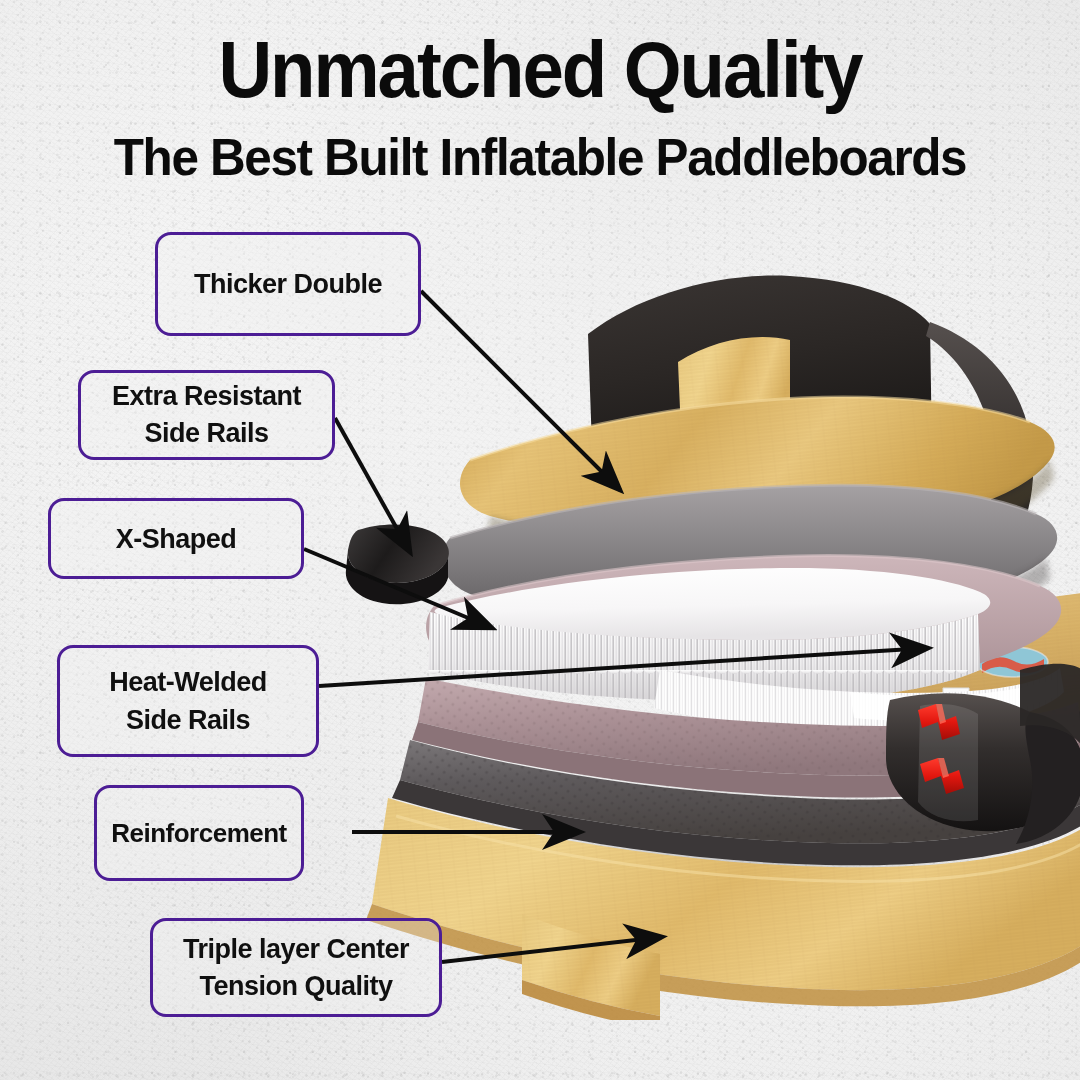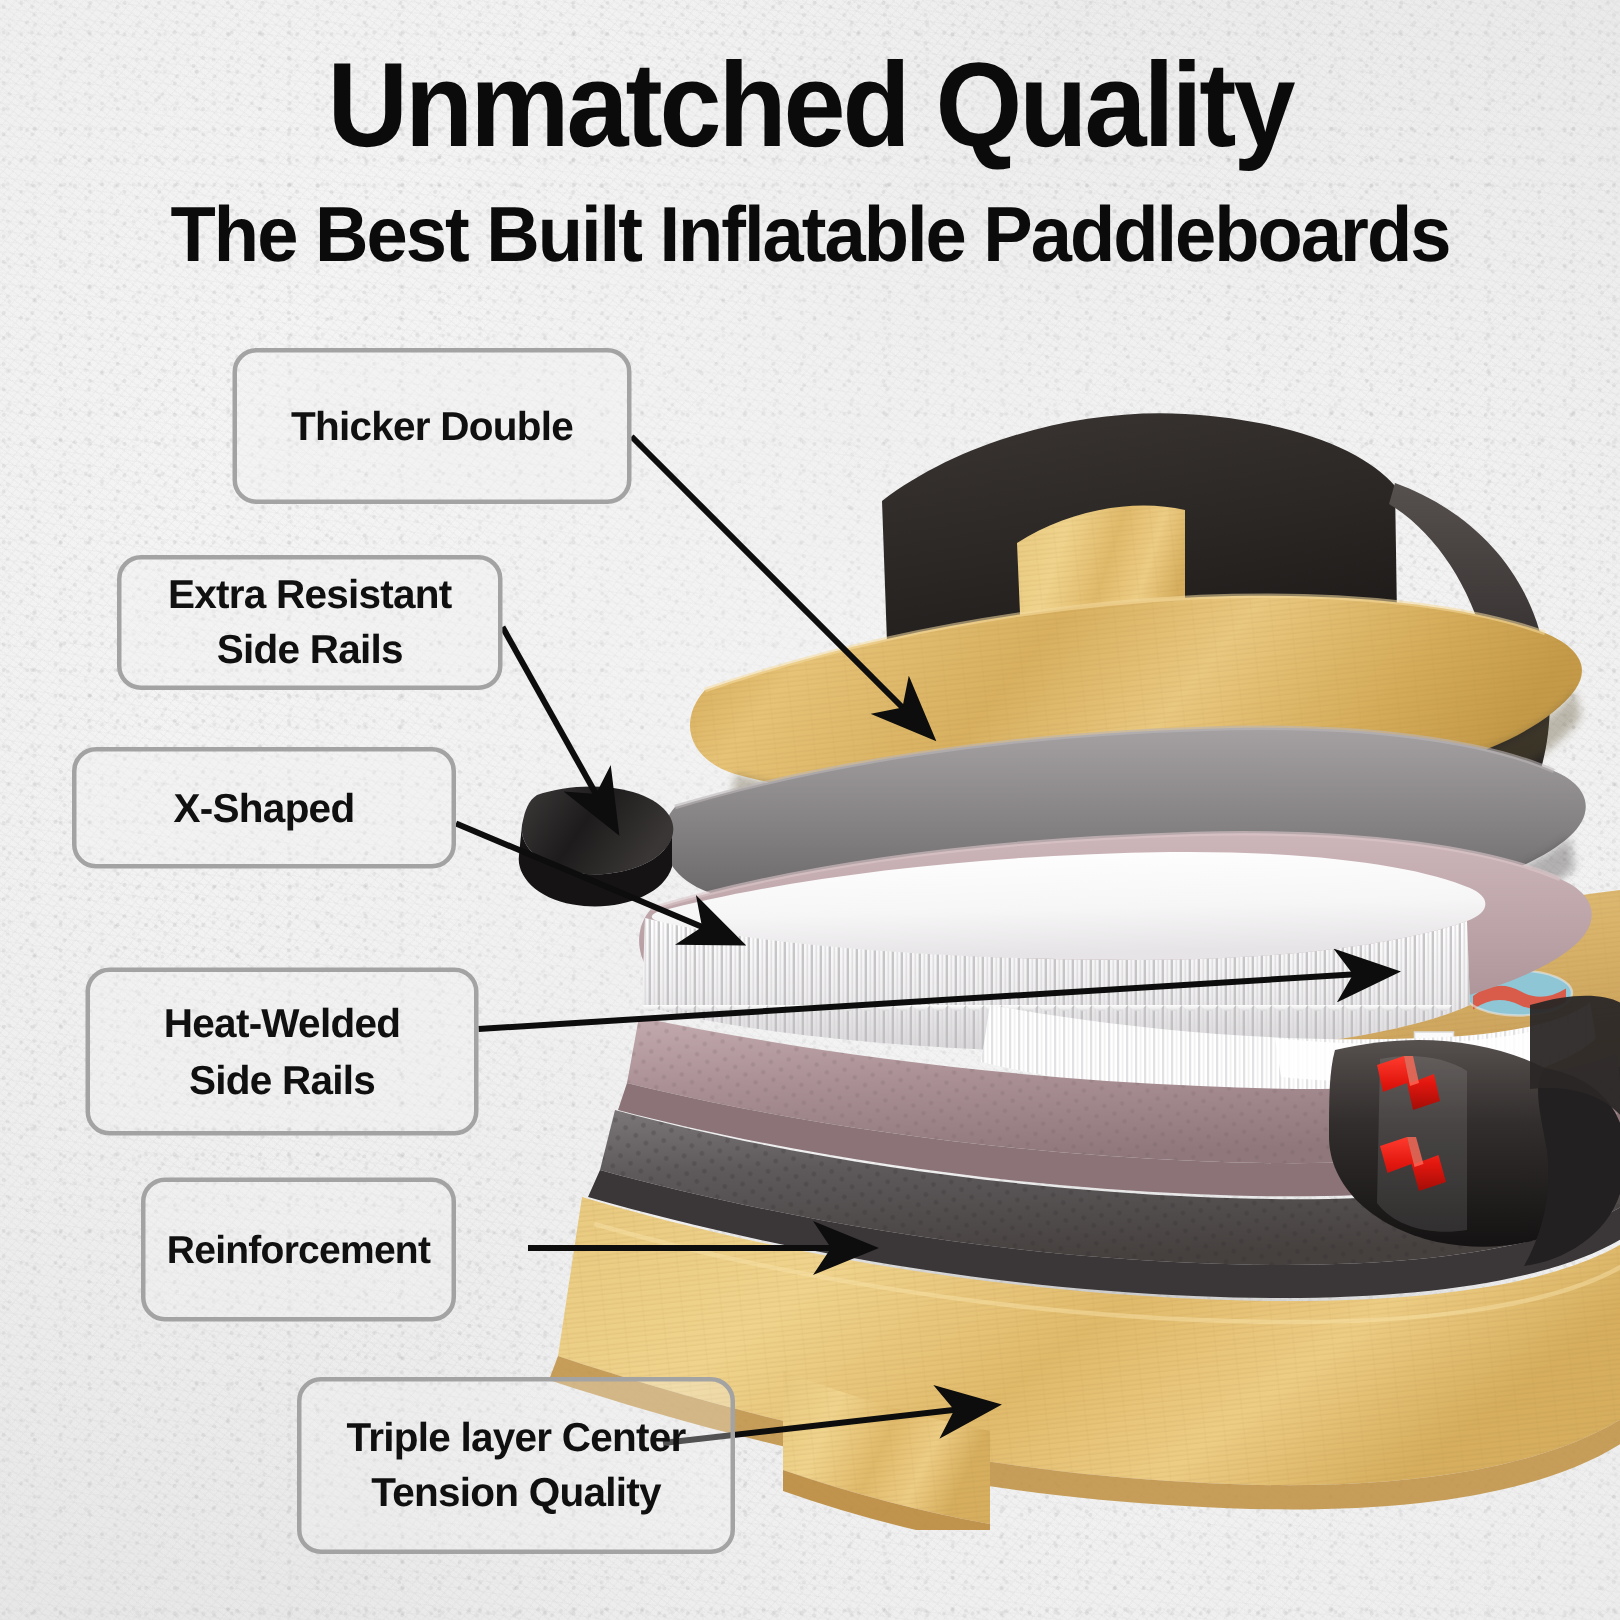--- a/index.html
+++ b/index.html
@@ -56,39 +56,39 @@
     font-size:52px; line-height:58px;
     font-weight:bold;
     letter-spacing:-1.4px;
     color:#0b0b0b;
     transform:scaleX(.95);
   }
 
   
   .callout{
     position:absolute; z-index:25;
-    border:3px solid #a3a3a3;
+    border:3px solid #4c1d95;
     border-radius:16px;
     background:rgba(241,241,241,.30);
     display:flex; flex-direction:column;
     align-items:center; justify-content:center;
     text-align:center;
     color:#101010;
     font-weight:bold;
     letter-spacing:-.5px;
     padding:6px 10px;
   }
   .callout .ln{ display:block; white-space:nowrap; }
 
   #callout-1{ left:155px; top:232px;  width:266px; height:104px; font-size:27px; line-height:37px; }
   #callout-2{ left:78px;  top:370px;  width:257px; height:90px;  font-size:27px; line-height:37px;text-align:center; }
   #callout-3{ left:48px;  top:498px;  width:256px; height:81px;  font-size:27px; line-height:38px; }
   #callout-4{ left:57px;  top:645px;  width:262px; height:112px; font-size:27px; line-height:38px; }
   #callout-5{ left:94px;  top:785px;  width:210px; height:96px;  font-size:26px; line-height:37px; }
-  #callout-6{ left:150px; top:918px;  width:292px; height:118px;  font-size:27px; line-height:37px;margin-left:48px; }
+  #callout-6{ left:150px; top:918px;  width:292px; height:99px;  font-size:27px; line-height:37px; }
 
   
   #leaders{ position:absolute; left:0; top:0; z-index:24; pointer-events:none; }
 
   
   #product{
     position:absolute; left:330px; top:240px; width:760px; height:780px; z-index:10;
   }
   #product svg{ display:block; }
 </style>

